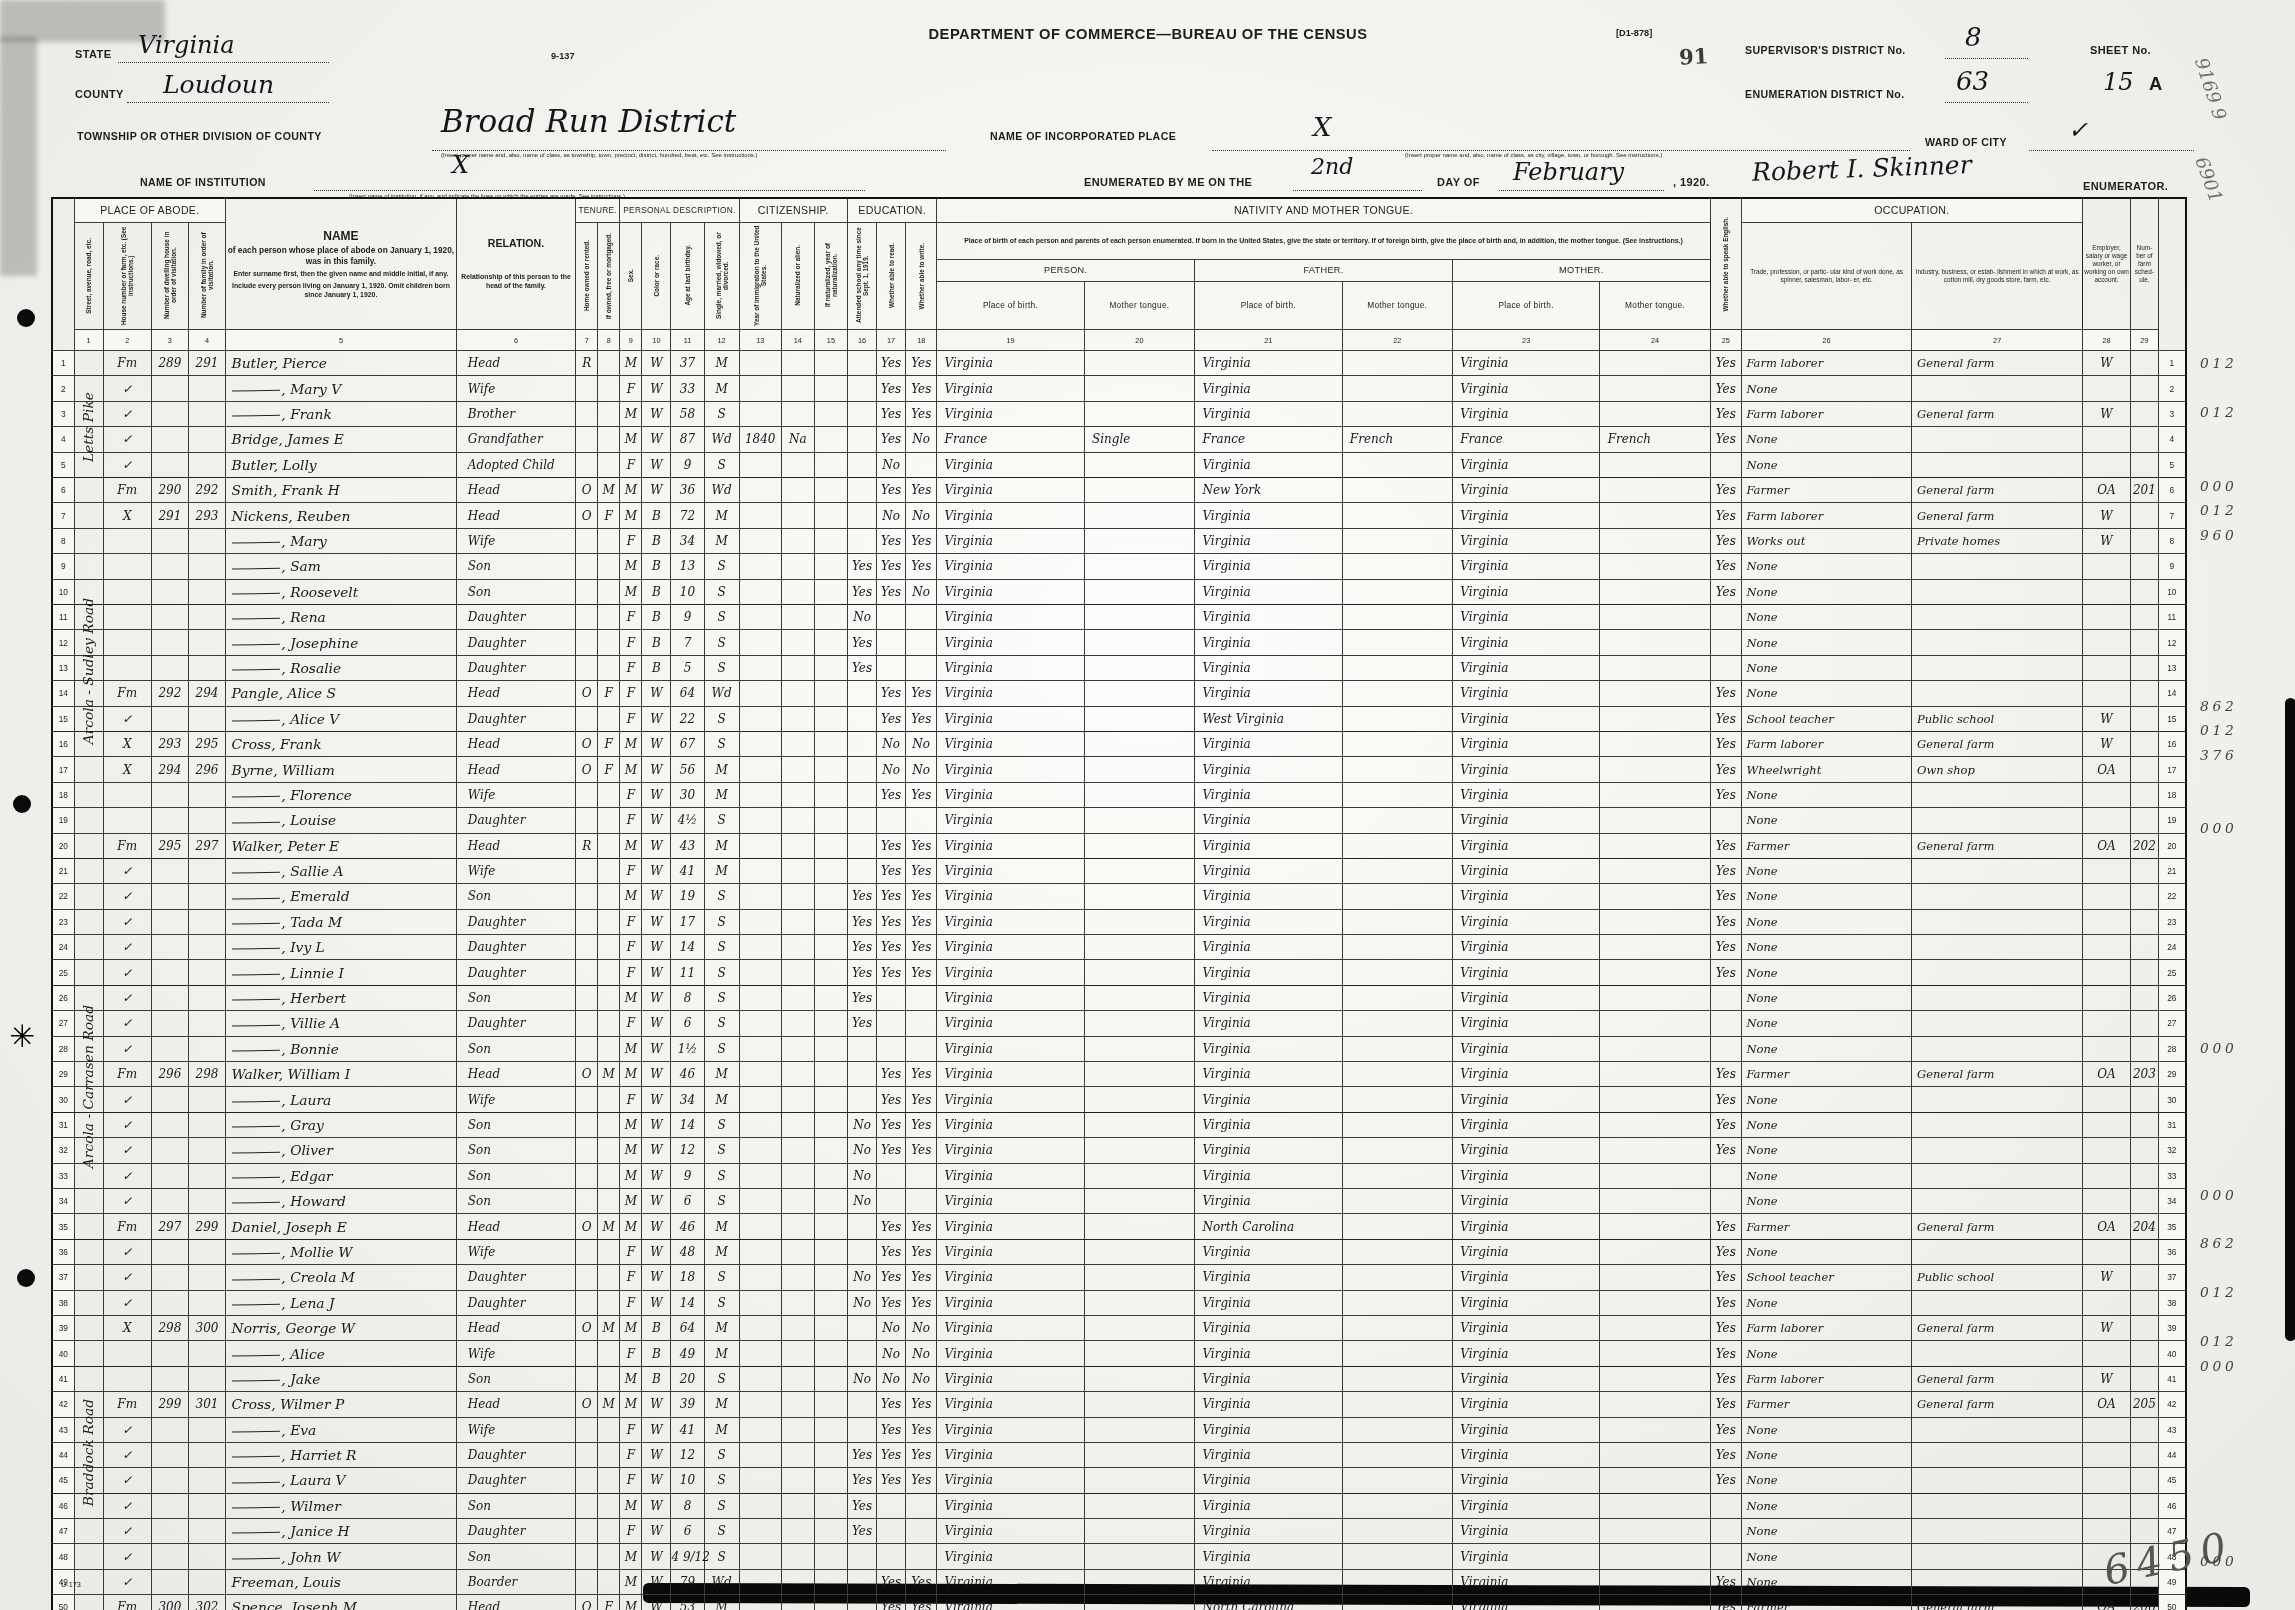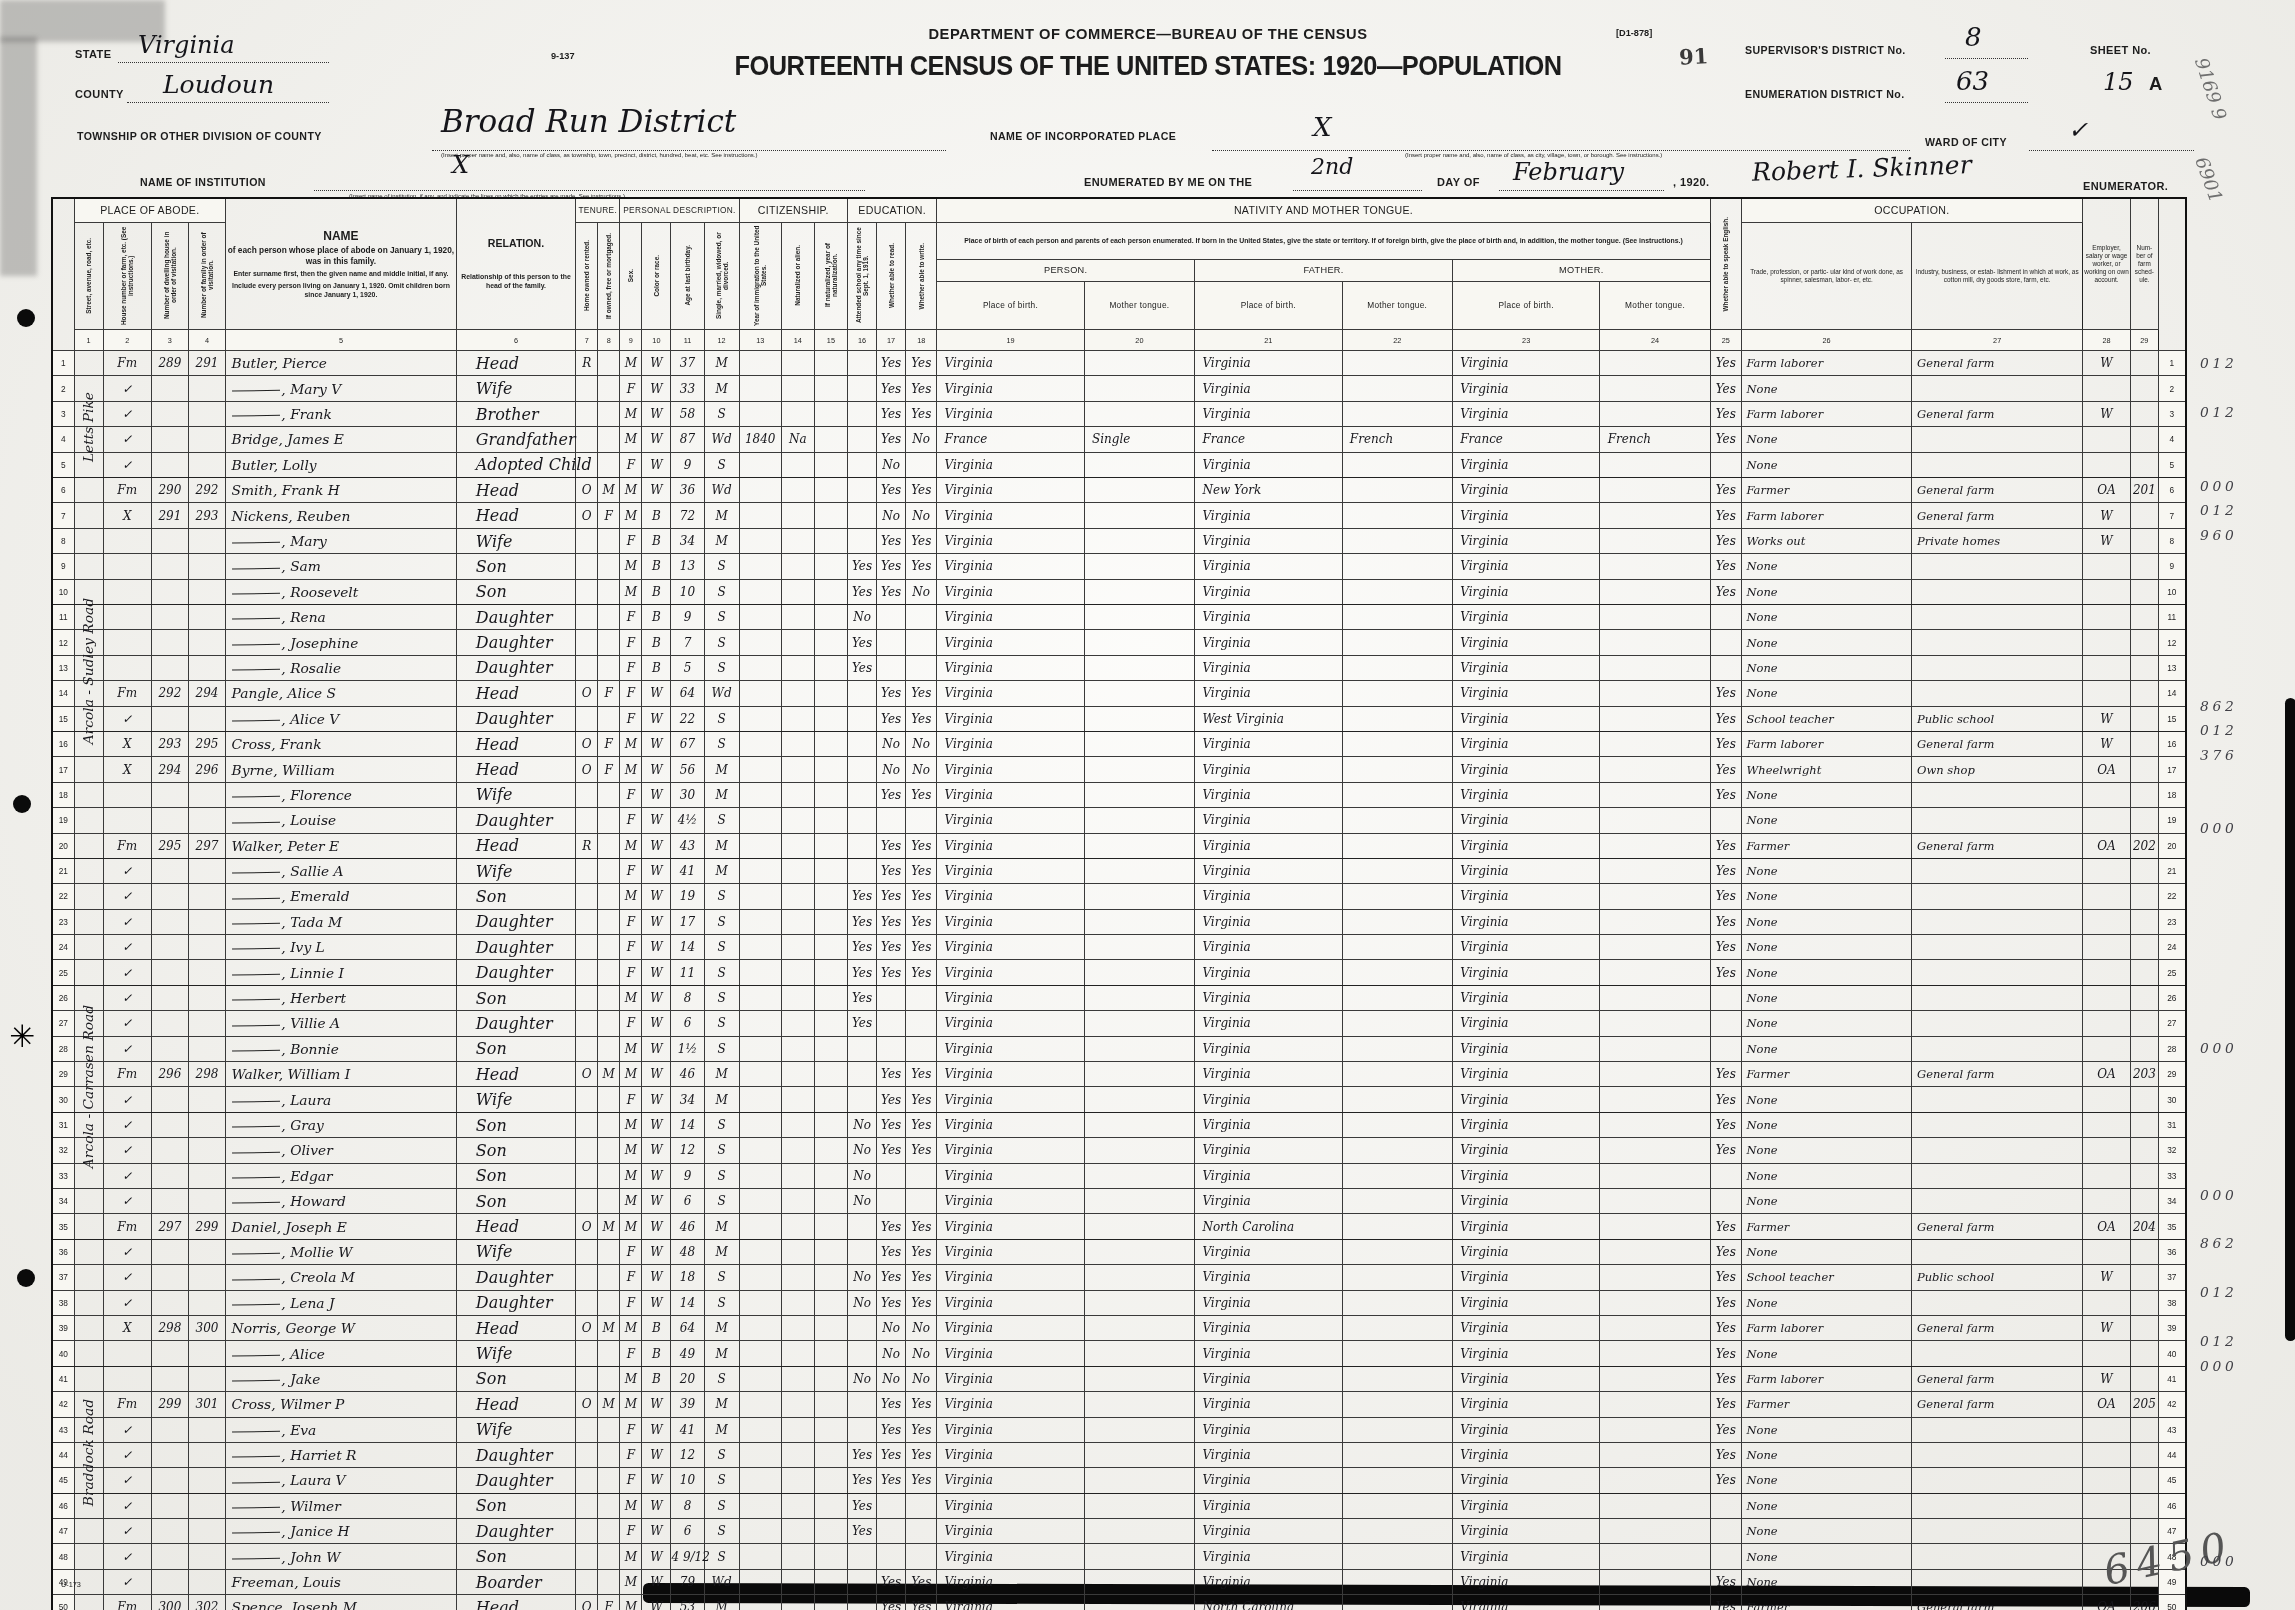--- a/index.html
+++ b/index.html
@@ -35,21 +35,21 @@
   .capcell{vertical-align:middle;text-align:center;}
   .smallcap{font-size:6.4px;line-height:1.25;font-weight:bold;padding:1.8px;text-align:center;}
   .namehead{vertical-align:top;text-align:center;padding:2.8px 3.7px;}
   .namehead .t{font-weight:bold;font-size:12px;}
   .namehead .d{font-size:6.9px;line-height:1.3;margin-top:2.8px;font-weight:bold;}
   .numrow th{font-size:7.3px;font-weight:bold;text-align:center;height:20px;background:#f8f7f2;}
   td.gut{font-size:8.3px;text-align:center;color:#222;background:#f8f7f2;}
   tbody td{height:24.4px;font-size:11px;text-align:center;white-space:nowrap;}
   tbody td.hwc{font-family:"DejaVu Serif",serif;font-style:italic;color:#17171c;font-size:12px;}
   tbody td.nm{text-align:left;padding-left:5.5px;font-size:13.8px;}
-  tbody td.rl{text-align:left;padding-left:19px;font-size:16px;margin-top:35px;}
+  tbody td.rl{text-align:left;padding-left:11px;font-size:12px;margin-top:35px;}
   tbody td.bp{text-align:left;padding-left:7.3px;font-size:12px;}
   tbody td.oc{text-align:left;padding-left:4.6px;font-size:11.5px;}
   tbody tr:nth-child(5n) td{border-bottom:1.8px solid #222;}
   .bl2{border-left:1.8px solid #222 !important;}
   .ditto{display:inline-block;width:48px;border-bottom:1.5px solid #222;height:2.8px;
          margin-right:1.8px;transform:translateY(-2.8px) rotate(-1deg);}
   
   .street{position:absolute;width:27.5px;display:flex;align-items:center;justify-content:center;
           pointer-events:none;}
   .street span{writing-mode:vertical-rl;transform:rotate(180deg);
@@ -81,21 +81,20 @@
   <span class="dots" style="left:118px;top:61px;width:211px;"></span>
   <span class="hw hw-abs" style="left:138px;top:31px;font-size:24px;">Virginia</span>
 
   <span class="lbl" style="left:75px;top:88px;">COUNTY</span>
   <span class="dots" style="left:127px;top:101px;width:202px;"></span>
   <span class="hw hw-abs" style="left:163px;top:70px;font-size:25px;">Loudoun</span>
 
   <span class="lbl-sm" style="left:551px;top:51px;font-size:9.2px;">9-137</span>
 
   <div class="dept">DEPARTMENT OF COMMERCE—BUREAU OF THE CENSUS</div>
-  <div class="title"><span>FOURTEENTH CENSUS OF THE UNITED STATES: 1920—POPULATION</span></div>
 
   <span class="lbl-sm" style="left:1616px;top:27.5px;font-size:9.2px;">[D1-878]</span>
   <span class="stamp" style="left:1679px;top:44px;">91</span>
 
   <span class="lbl" style="left:1745px;top:44px;font-size:10.6px;">SUPERVISOR'S DISTRICT No.</span>
   <span class="dots" style="left:1945px;top:57px;width:83px;"></span>
   <span class="hw hw-abs" style="left:1965px;top:22px;font-size:26px;">8</span>
 
   <span class="lbl" style="left:1745px;top:88px;font-size:10.6px;">ENUMERATION DISTRICT No.</span>
   <span class="dots" style="left:1945px;top:101px;width:83px;"></span>

